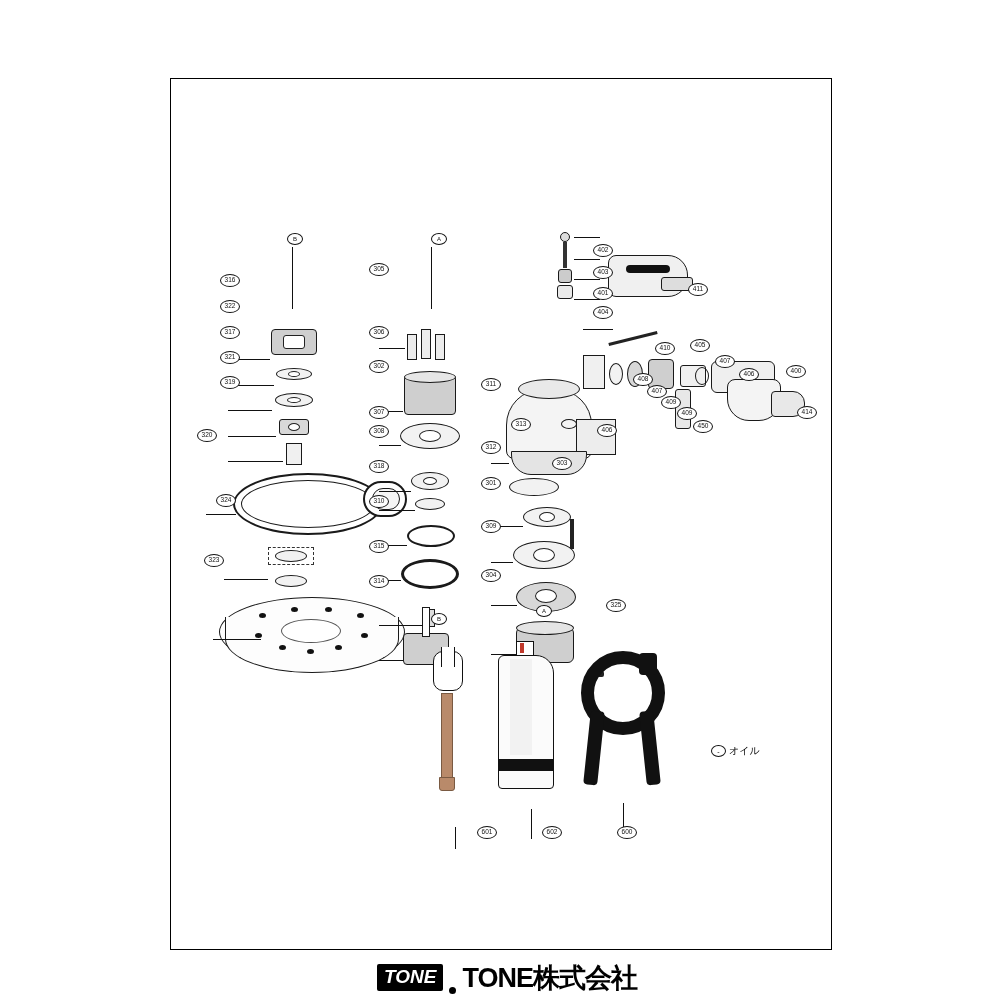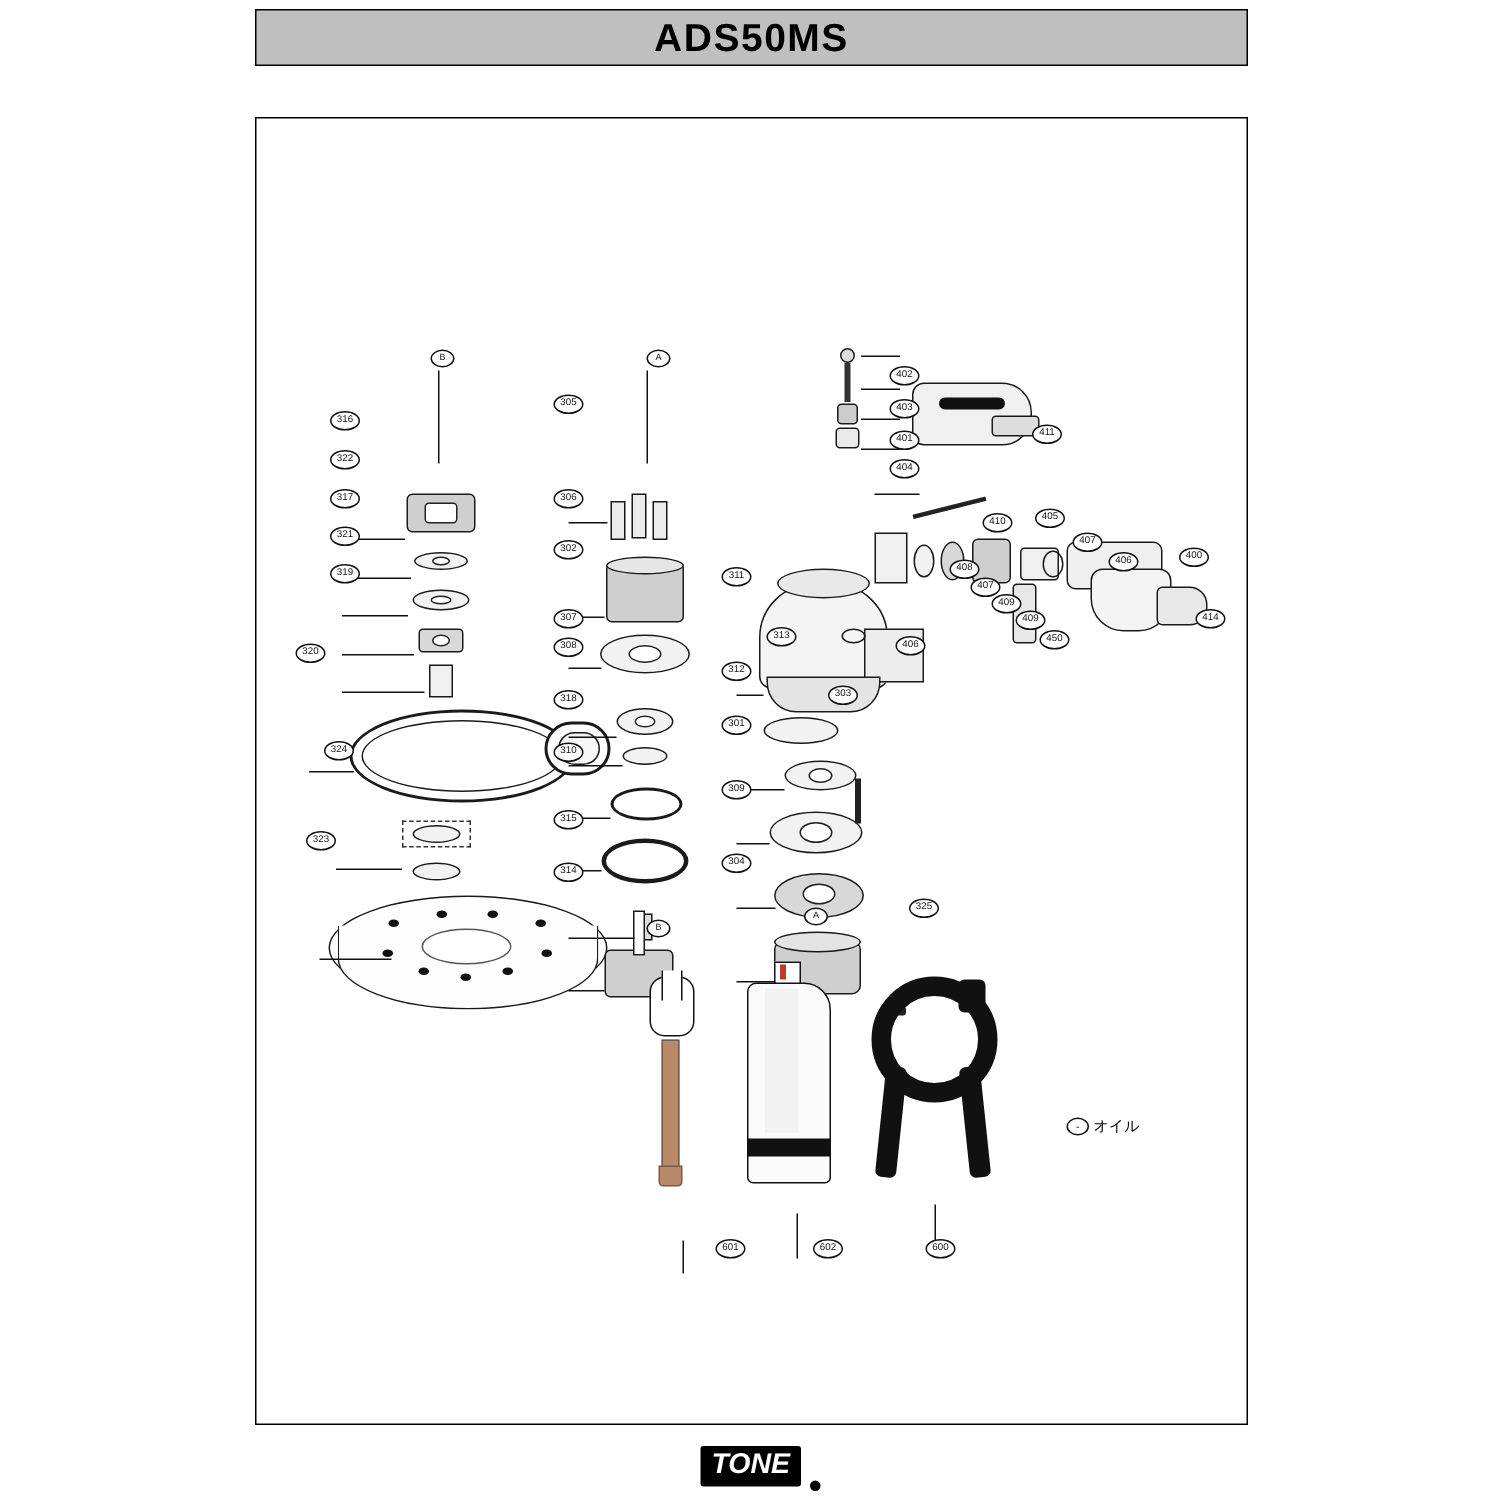--- a/index.html
+++ b/index.html
@@ -183,23 +183,20 @@
     border-radius: 50%;
     display: flex; align-items: center; justify-content: center;
     font-size: 7px;
   }
 </style>
 </head>
 <body>
 
 <div class="page">
 
-  <div class="title-bar">
-    <span class="title-text">ADS50MS</span>
-  </div>
 
 
   <div class="frame">
 
     <div class="pt box-d" style="left:100px; top:250px; width:46px; height:26px; border-radius:4px;"></div>
     <div class="pt" style="left:112px; top:256px; width:22px; height:14px; background:#fff; border:1px solid #222; border-radius:3px;"></div>
 
     <div class="pt disc" style="left:105px; top:289px; width:36px; height:12px;"></div>
     <div class="pt" style="left:117px; top:292px; width:12px; height:6px; background:#fff; border:1px solid #222; border-radius:50%;"></div>
 
@@ -417,15 +414,16 @@
         <div class="balloon" style="left: 626px; top: 327px;">414</div>
         <div class="balloon" style="left: 306px; top: 747px;">601</div>
         <div class="balloon" style="left: 371px; top: 747px;">602</div>
         <div class="balloon" style="left: 446px; top: 747px;">600</div>
       </div>
   </div>
 
   <div class="footer">
     <span class="footer-logo">TONE</span>
     <span class="footer-dot"></span>
+    <span class="footer-name">TONE株式会社</span>
   </div>
 
 </div>
 
 </body></html>

